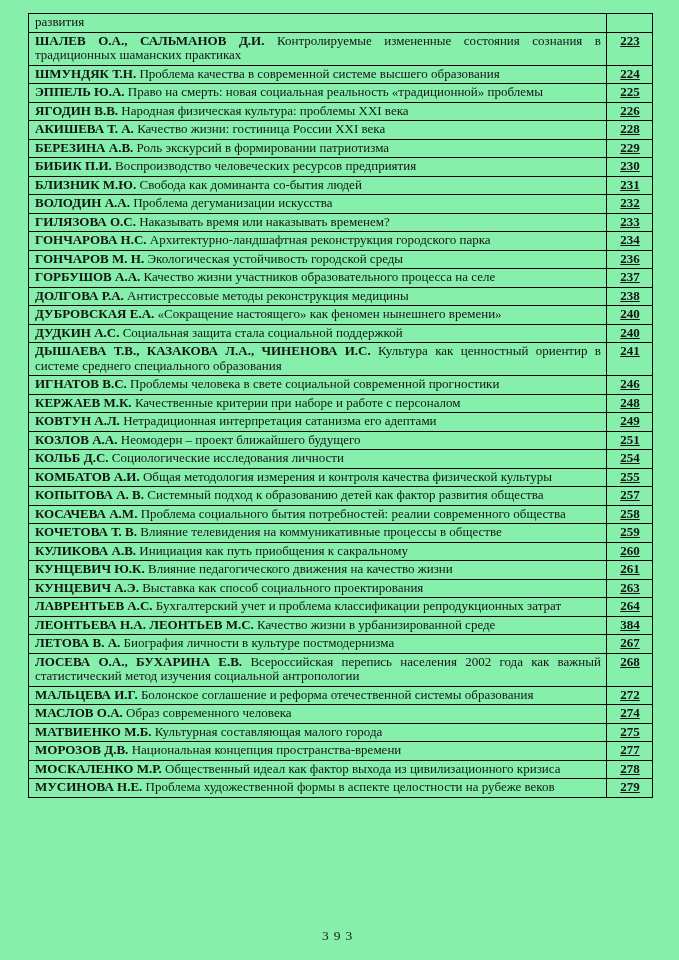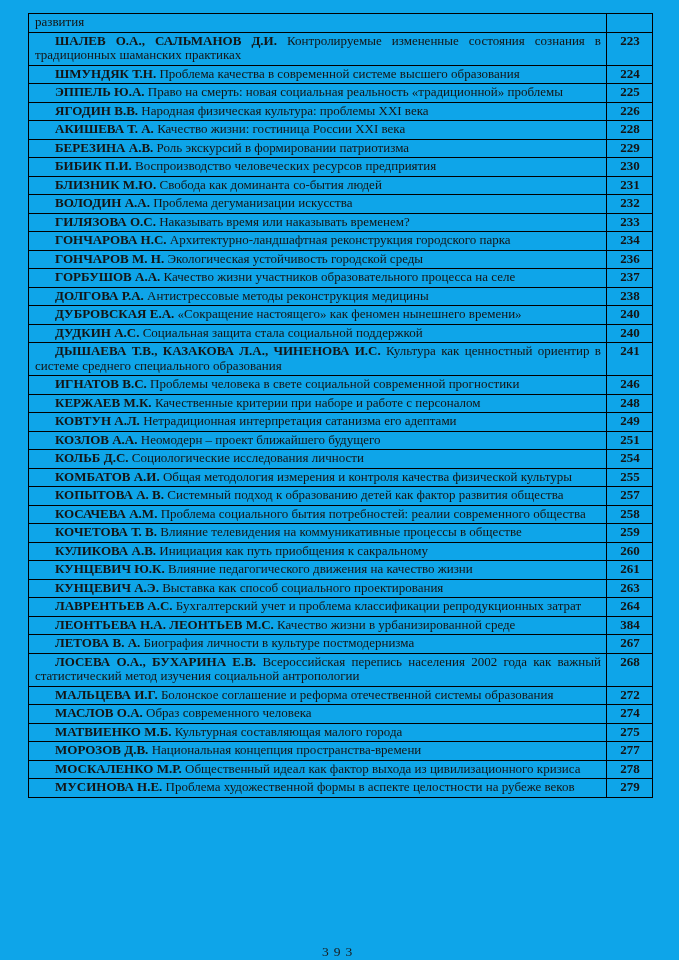--- a/index.html
+++ b/index.html
@@ -4,21 +4,21 @@
 <style>
   html, body {
     margin: 0;
     padding: 0;
     background: #ffffff;
   }
   .page {
     position: relative;
     width: 679px;
     height: 960px;
-    background: #0ea5e9;
+    background: #86efac;
     box-sizing: border-box;
     padding: 13px 26px 0 28px;
     font-family: "Liberation Serif", serif;
     color: #141414;
     overflow: hidden;
   }
   table.toc-table {
     border-collapse: collapse;
     width: 100%;
     table-layout: fixed;
@@ -28,34 +28,34 @@
   table.toc-table td {
     border: 1px solid #000;
     vertical-align: top;
     padding: 1px 5px 2px 6px;
   }
   td.entry-cell {
     text-align: justify;
   }
   span.authors {
     font-weight: bold;
-    margin-left: 20px;
   }
   td.page-cell {
     width: 34px;
     text-align: center;
     font-weight: bold;
     padding-left: 2px;
     padding-right: 2px;
+    text-decoration: underline;
   }
   .footer-page-number {
     position: absolute;
     left: 0;
     right: 0;
-    bottom: 0;
+    bottom: 16px;
     text-align: center;
     font-size: 13.5px;
     letter-spacing: 5px;
     color: #1a1a1a;
   }
 </style>
 </head>
 <body>
 
 <div class="page">

